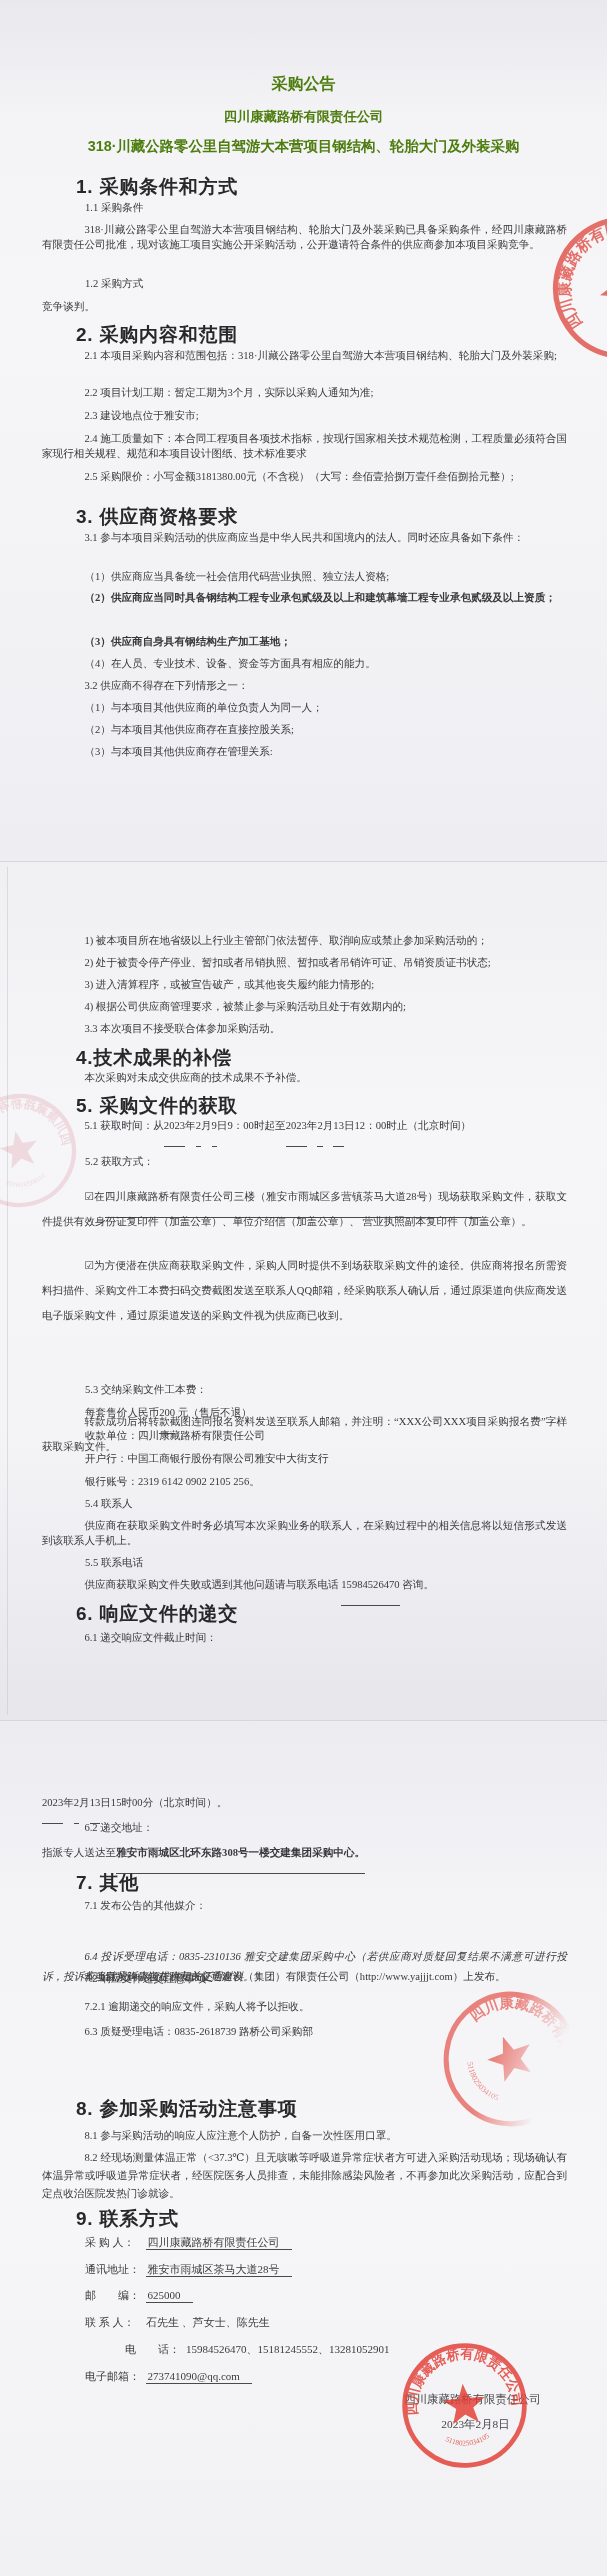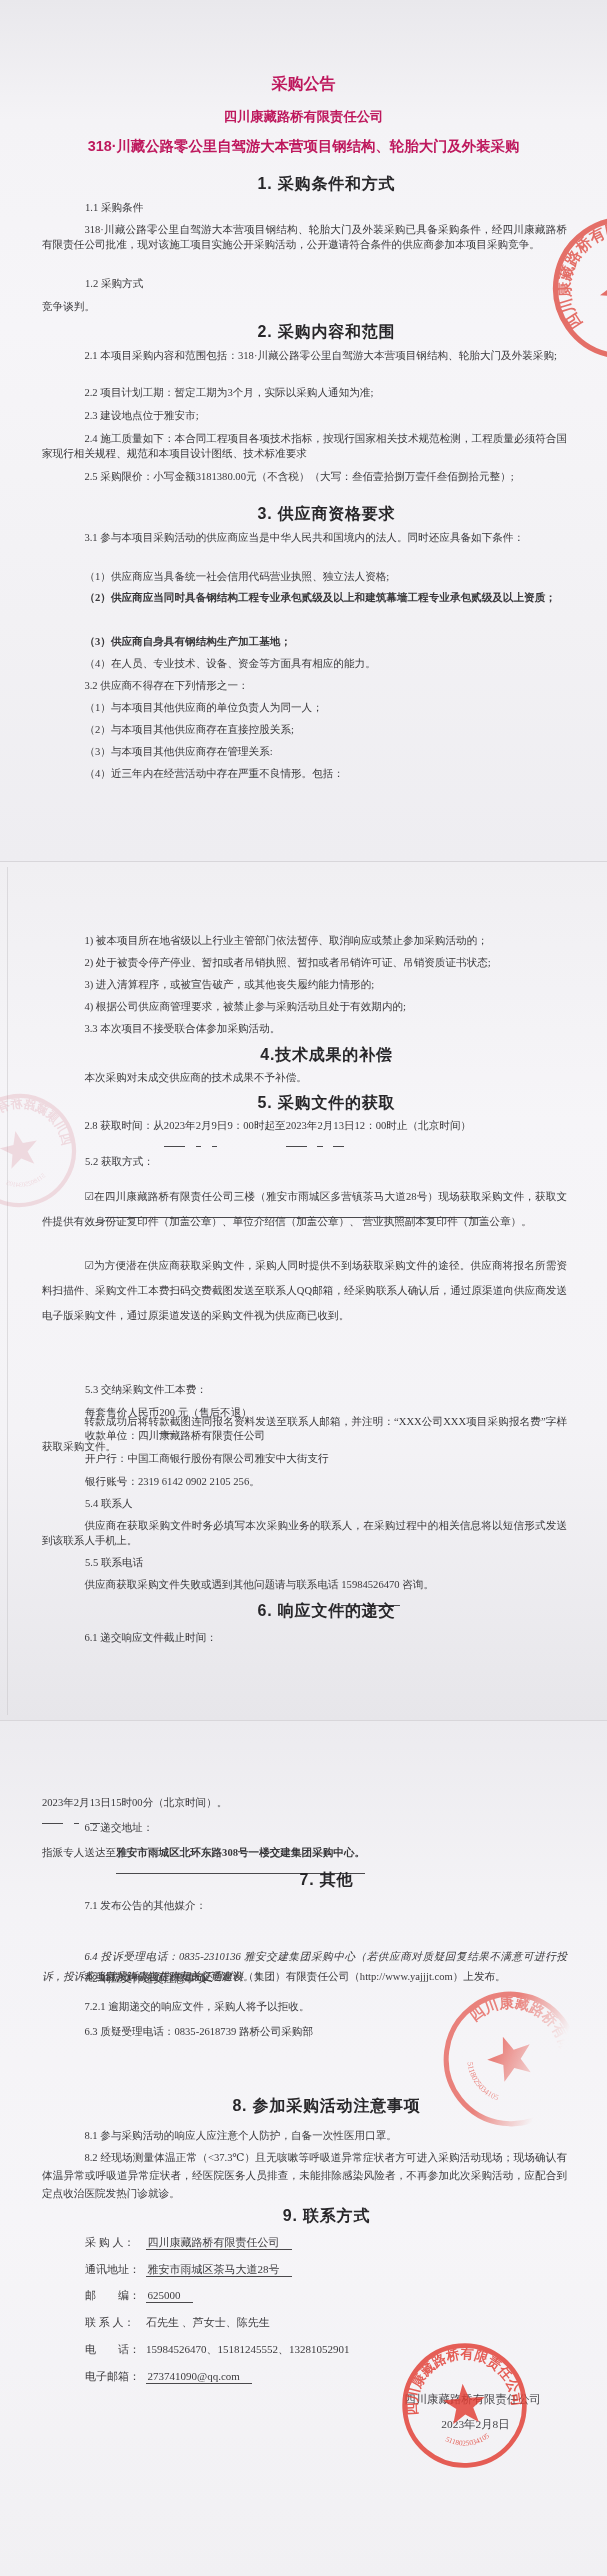--- a/index.html
+++ b/index.html
@@ -13,22 +13,22 @@
          background:linear-gradient(180deg,#ecebef 0%,#f4f3f6 22%,#f6f5f8 58%,#f1f0f3 100%);}
   .edge-line{position:absolute;left:6.8px;top:867px;width:1.5px;height:848px;background:#c9c6cb;opacity:.55;}
   .p{position:absolute;left:42px;width:525px;font-size:10.6px;line-height:15px;text-align:justify;}
   .ind{text-indent:4em;}
   .lh22{line-height:16.7px;}
   .lh24{line-height:18px;}
   .lh26{line-height:20px;}
   .lh28{line-height:25px;}
   .c{left:0;width:607px;text-align:center;}
   .h{position:absolute;left:76px;width:501px;font-family:"Liberation Sans","DejaVu Sans",sans-serif;
-     font-weight:bold;font-size:16px;color:#28272a;letter-spacing:0.8px;text-align:center;}
-  .t1{font-family:"Liberation Sans","DejaVu Sans",sans-serif;font-weight:bold;color:#be185d;}
+     font-weight:bold;font-size:19px;color:#28272a;letter-spacing:0.8px;}
+  .t1{font-family:"Liberation Sans","DejaVu Sans",sans-serif;font-weight:bold;color:#4d7c0f;}
   .b{font-weight:bold;}
   .u{border-bottom:0.8px solid #4a494c;padding-bottom:15px;}
   .clause{font-size:10.6px;}
 
   .contact-row{position:absolute;left:85px;width:470px;font-size:11px;color:#3c3b3e;}
   .contact-row .lbl{display:inline-block;min-width:61px;}
   .contact-row .val.u{padding:0 12px 0.8px 1.5px;}
 
   .sig{position:absolute;font-size:11.4px;color:#454448;}
 
@@ -71,33 +71,32 @@
   <div class="h" style="top:504px;">3. 供应商资格要求</div>
   <div class="p ind" style="top:530px;">3.1 参与本项目采购活动的供应商应当是中华人民共和国境内的法人。同时还应具备如下条件：</div>
   <div class="p ind" style="top:569px;">（1）供应商应当具备统一社会信用代码营业执照、独立法人资格;</div>
   <div class="p ind b" style="top:590px;">（2）供应商应当同时具备钢结构工程专业承包贰级及以上和建筑幕墙工程专业承包贰级及以上资质；</div>
   <div class="p ind b" style="top:634px;">（3）供应商自身具有钢结构生产加工基地；</div>
   <div class="p ind" style="top:656px;">（4）在人员、专业技术、设备、资金等方面具有相应的能力。</div>
   <div class="p ind" style="top:678px;">3.2 供应商不得存在下列情形之一：</div>
   <div class="p ind" style="top:700px;">（1）与本项目其他供应商的单位负责人为同一人；</div>
   <div class="p ind" style="top:722px;">（2）与本项目其他供应商存在直接控股关系;</div>
   <div class="p ind" style="top:744px;">（3）与本项目其他供应商存在管理关系:</div>
-  <div class="p ind" style="top:766px;">（4）近三年内在经营活动中存在严重不良情形。包括：</div>
 
   <div class="p ind" style="top:933px;">1) 被本项目所在地省级以上行业主管部门依法暂停、取消响应或禁止参加采购活动的；</div>
   <div class="p ind" style="top:955px;">2) 处于被责令停产停业、暂扣或者吊销执照、暂扣或者吊销许可证、吊销资质证书状态;</div>
   <div class="p ind" style="top:977px;">3) 进入清算程序，或被宣告破产，或其他丧失履约能力情形的;</div>
   <div class="p ind" style="top:999px;">4) 根据公司供应商管理要求，被禁止参与采购活动且处于有效期内的;</div>
   <div class="p ind" style="top:1021px;">3.3 本次项目不接受联合体参加采购活动。</div>
 
   <div class="h" style="top:1045px;">4.技术成果的补偿</div>
   <div class="p ind" style="top:1070px;">本次采购对未成交供应商的技术成果不予补偿。</div>
 
   <div class="h" style="top:1093px;">5. 采购文件的获取</div>
-  <div class="p ind" style="top:1118px;"><span>2.8 获取时间：从</span><span class="u">2023</span><span>年</span><span class="u">2</span><span>月</span><span class="u">9</span><span>日9：00时起至</span><span class="u">2023</span><span>年</span><span class="u">2</span><span>月</span><span class="u">13</span><span>日12：00时止（北京时间）</span></div>
+  <div class="p ind" style="top:1118px;"><span>5.1 获取时间：从</span><span class="u">2023</span><span>年</span><span class="u">2</span><span>月</span><span class="u">9</span><span>日9：00时起至</span><span class="u">2023</span><span>年</span><span class="u">2</span><span>月</span><span class="u">13</span><span>日12：00时止（北京时间）</span></div>
   <div class="p clause" style="top:1154px;left:85px;">5.2 获取方式：</div>
   <div class="p ind lh28" style="top:1184px;"><span>☑在</span><span class="u">四川康藏路桥有限责任公司三楼（雅安市雨城区多营镇茶马大道28号）现场获取</span><span>采购文件，获取文件提供有效身份证复印件（加盖公章）、单位介绍信（加盖公章）、 营业执照副本复印件（加盖公章）。</span></div>
   <div class="p ind lh28" style="top:1253px;">☑为方便潜在供应商获取采购文件，采购人同时提供不到场获取采购文件的途径。供应商将报名所需资料扫描件、采购文件工本费扫码交费截图发送至联系人QQ邮箱，经采购联系人确认后，通过原渠道向供应商发送电子版采购文件，通过原渠道发送的采购文件视为供应商已收到。</div>
   <div class="p ind lh28" style="top:1409px;">转款成功后将转款截图连同报名资料发送至联系人邮箱，并注明：“XXX公司XXX项目采购报名费”字样获取采购文件。</div>
   <div class="p clause" style="top:1382px;left:85px;">5.3 交纳采购文件工本费：</div>
   <div class="p" style="top:1405px;left:85px;"><span>每套售价人民币</span><span class="u">200</span><span> 元（售后不退）</span></div>
   <div class="p" style="top:1428px;left:85px;">收款单位：四川康藏路桥有限责任公司</div>
   <div class="p" style="top:1451px;left:85px;">开户行：中国工商银行股份有限公司雅安中大街支行</div>
   <div class="p" style="top:1474px;left:85px;">银行账号：2319 6142 0902 2105 256。</div>
   <div class="p clause" style="top:1496px;left:85px;">5.4 联系人</div>
@@ -131,21 +130,21 @@
   </div>
   <div class="contact-row" style="top:2262px;">
     <span class="lbl">通讯地址：</span><span class="val u">雅安市雨城区茶马大道28号</span>
   </div>
   <div class="contact-row" style="top:2288px;">
     <span class="lbl">邮　　编：</span><span class="val u">625000</span>
   </div>
   <div class="contact-row" style="top:2315px;">
     <span class="lbl">联 系 人：</span><span class="val">石先生 、芦女士、陈先生</span>
   </div>
-  <div class="contact-row" style="top:2342px;">
+  <div class="contact-row" style="top:2342px;margin-left:40px;">
     <span class="lbl">电　　话：</span><span class="val">15984526470、15181245552、13281052901</span>
   </div>
   <div class="contact-row" style="top:2369px;">
     <span class="lbl">电子邮箱：</span><span class="val u">273741090@qq.com</span>
   </div>
 
   <div class="sig" style="top:2392px;left:336px;width:205px;text-align:right;">四川康藏路桥有限责任公司</div>
   <div class="sig" style="top:2417px;left:373px;width:205px;text-align:center;">2023年2月8日</div>
 
   <div class="seal seal-tr">

